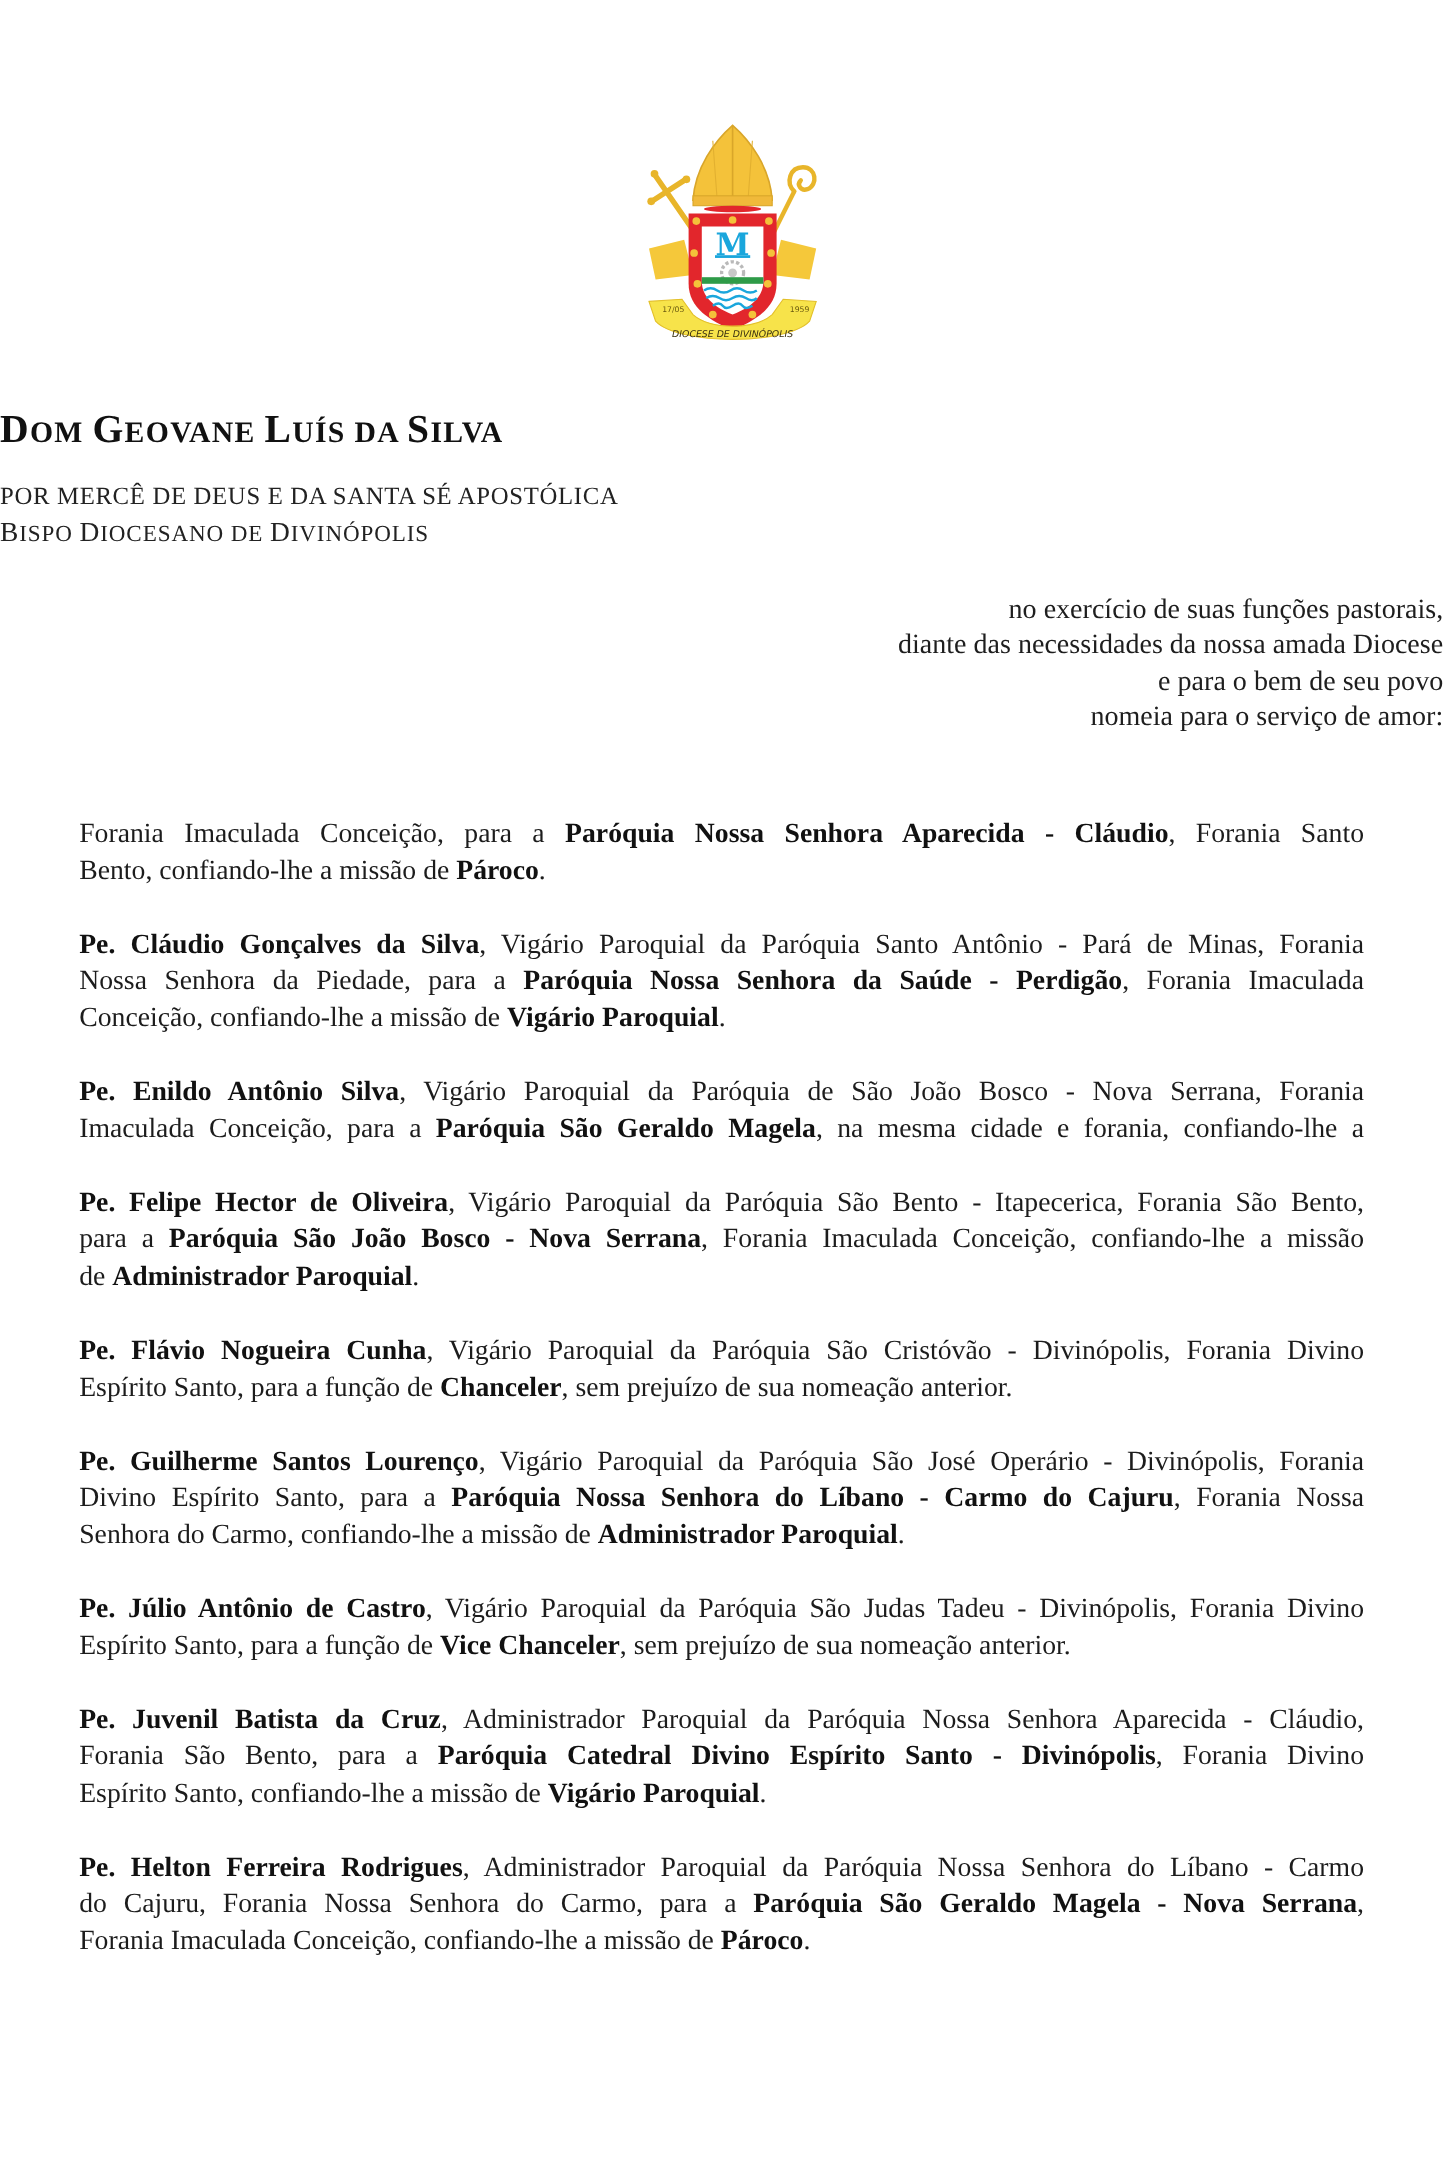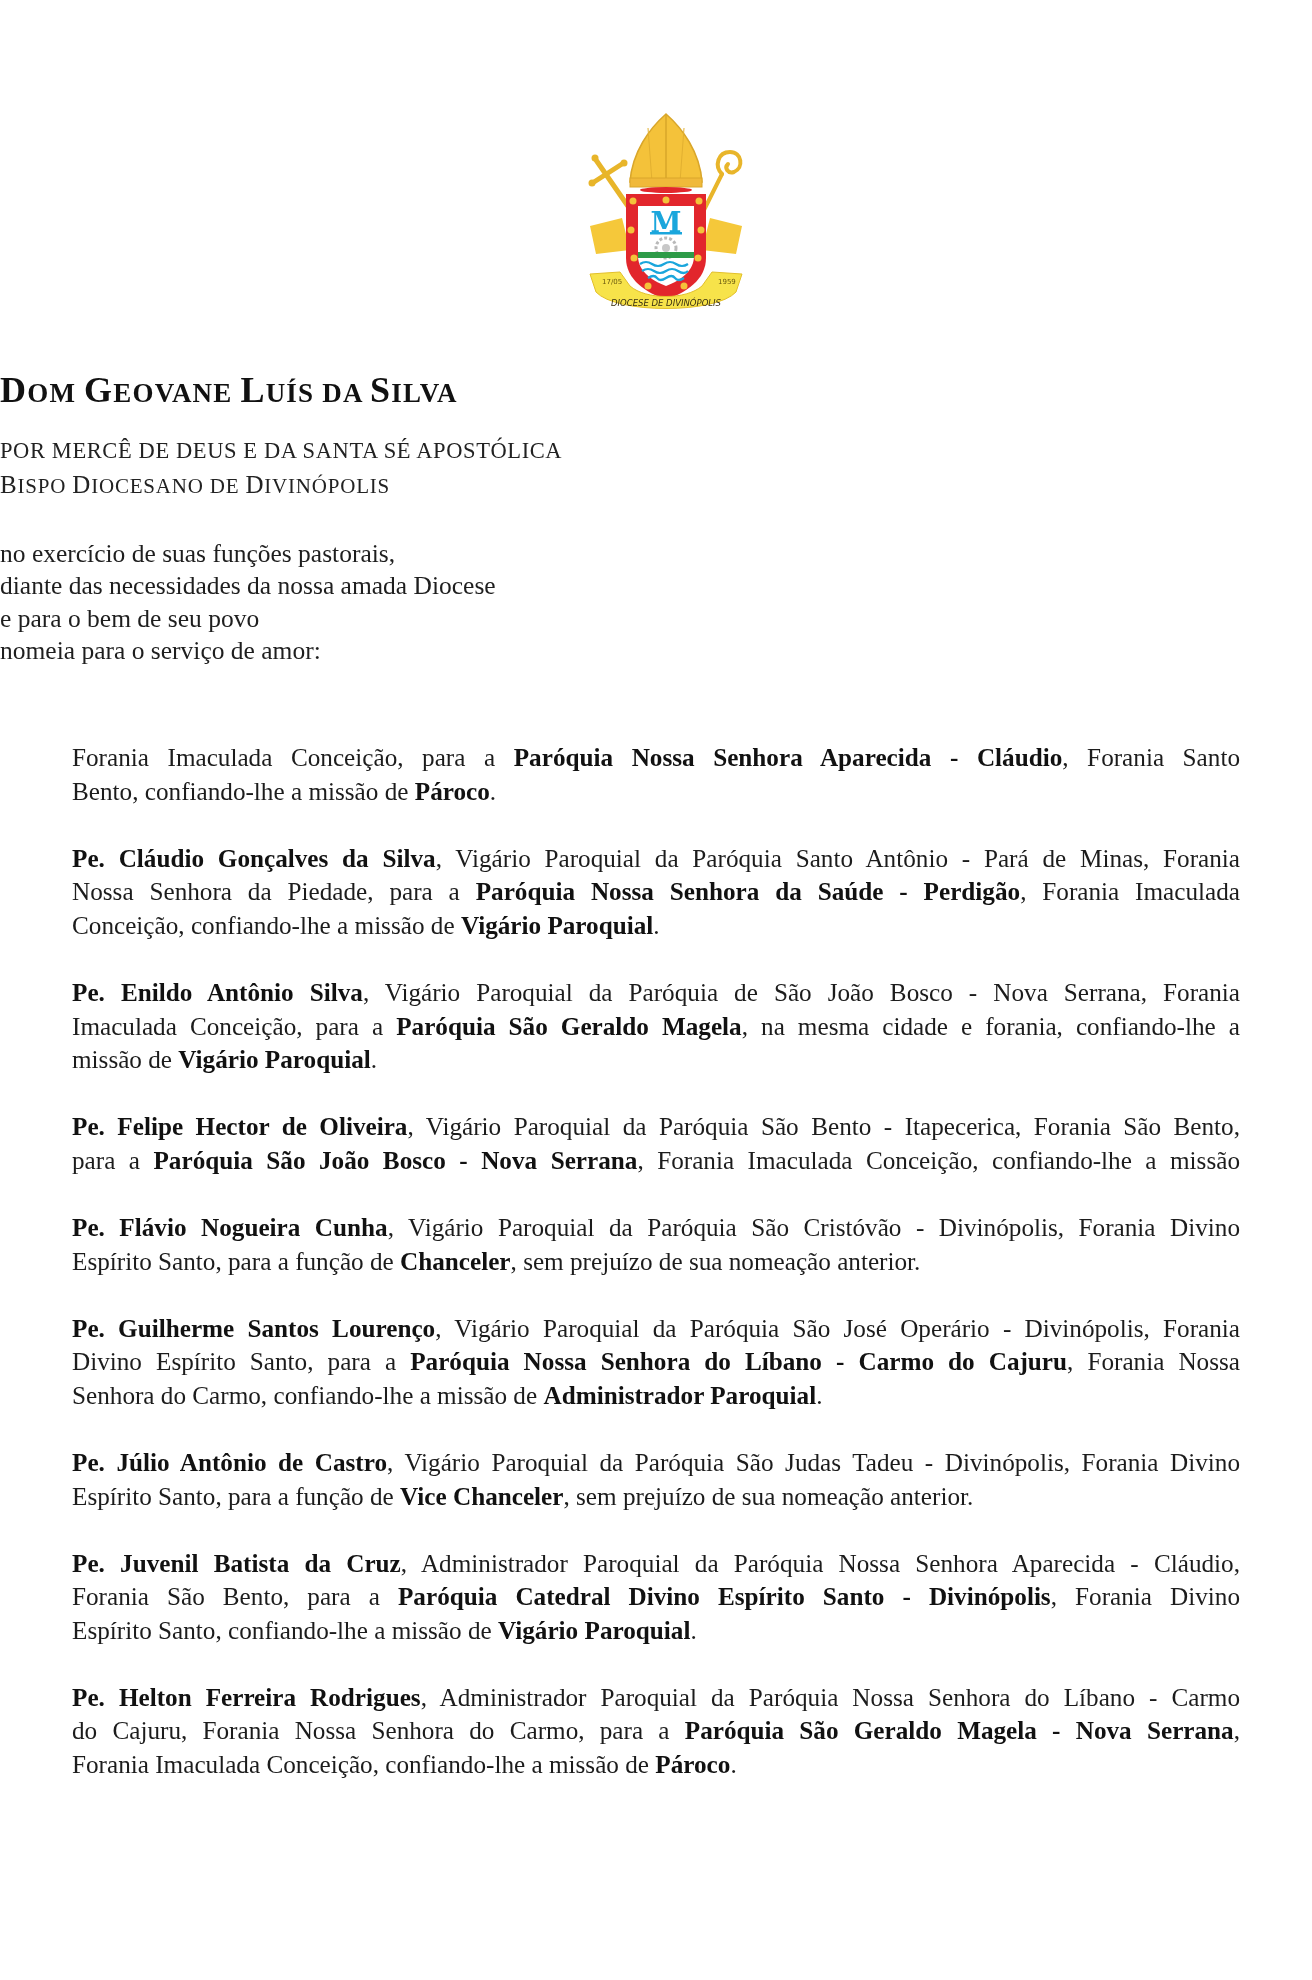--- a/index.html
+++ b/index.html
@@ -16,21 +16,21 @@
   .title .sc { font-size: 27px; }
   .sub {
     position: absolute; left: 0; width: 1312px; 
     font-family: "Liberation Serif", serif; font-size: 25px; letter-spacing: 0.8px;
     color: #222; line-height: 34px;
   }
   .sub .sc { font-size: 21px; }
   .sub1 { top: 434px; font-size: 22.5px; letter-spacing: 0.6px; }
   .sub2 { top: 468px; }
   .intro {
-    position: absolute; left: 0; width: 1312px; top: 538px; text-align: left;
+    position: absolute; left: 0; width: 1312px; top: 538px; text-align: right;
     font-size: 25.5px; line-height: 32.3px; color: #1e1e1e;
   }
   .intro div { white-space: nowrap; }
   .body {
     position: absolute; left: 72px; width: 1168px; top: 741px;
   }
   .para { margin: 0 0 33.5px 0; }
   .line {
     font-size: 25.2px; line-height: 33.6px; height: 33.6px; white-space: nowrap;
     text-align: justify; text-align-last: justify; overflow: visible;
@@ -120,25 +120,25 @@
       <div class="line last"><span>Bento, confiando-lhe a missão de </span><b>Pároco</b><span>.</span></div>
     </div>
     <div class="para">
       <div class="line"><b>Pe. Cláudio Gonçalves da Silva</b><span>, Vigário Paroquial da Paróquia Santo Antônio - Pará de Minas, Forania</span></div>
       <div class="line"><span>Nossa Senhora da Piedade, para a </span><b>Paróquia Nossa Senhora da Saúde - Perdigão</b><span>, Forania Imaculada</span></div>
       <div class="line last"><span>Conceição, confiando-lhe a missão de </span><b>Vigário Paroquial</b><span>.</span></div>
     </div>
     <div class="para">
       <div class="line"><b>Pe. Enildo Antônio Silva</b><span>, Vigário Paroquial da Paróquia de São João Bosco - Nova Serrana, Forania</span></div>
       <div class="line"><span>Imaculada Conceição, para a </span><b>Paróquia São Geraldo Magela</b><span>, na mesma cidade e forania, confiando-lhe a</span></div>
-      <div class="line last"><span>missão de </span><b>Vigário Paroquial</b><span>.</span></div>
     </div>
     <div class="para">
       <div class="line"><b>Pe. Felipe Hector de Oliveira</b><span>, Vigário Paroquial da Paróquia São Bento - Itapecerica, Forania São Bento,</span></div>
       <div class="line"><span>para a </span><b>Paróquia São João Bosco - Nova Serrana</b><span>, Forania Imaculada Conceição, confiando-lhe a missão</span></div>
+      <div class="line last"><span>de </span><b>Administrador Paroquial</b><span>.</span></div>
     </div>
     <div class="para">
       <div class="line"><b>Pe. Flávio Nogueira Cunha</b><span>, Vigário Paroquial da Paróquia São Cristóvão - Divinópolis, Forania Divino</span></div>
       <div class="line last"><span>Espírito Santo, para a função de </span><b>Chanceler</b><span>, sem prejuízo de sua nomeação anterior.</span></div>
     </div>
     <div class="para">
       <div class="line"><b>Pe. Guilherme Santos Lourenço</b><span>, Vigário Paroquial da Paróquia São José Operário - Divinópolis, Forania</span></div>
       <div class="line"><span>Divino Espírito Santo, para a </span><b>Paróquia Nossa Senhora do Líbano - Carmo do Cajuru</b><span>, Forania Nossa</span></div>
       <div class="line last"><span>Senhora do Carmo, confiando-lhe a missão de </span><b>Administrador Paroquial</b><span>.</span></div>
     </div>

